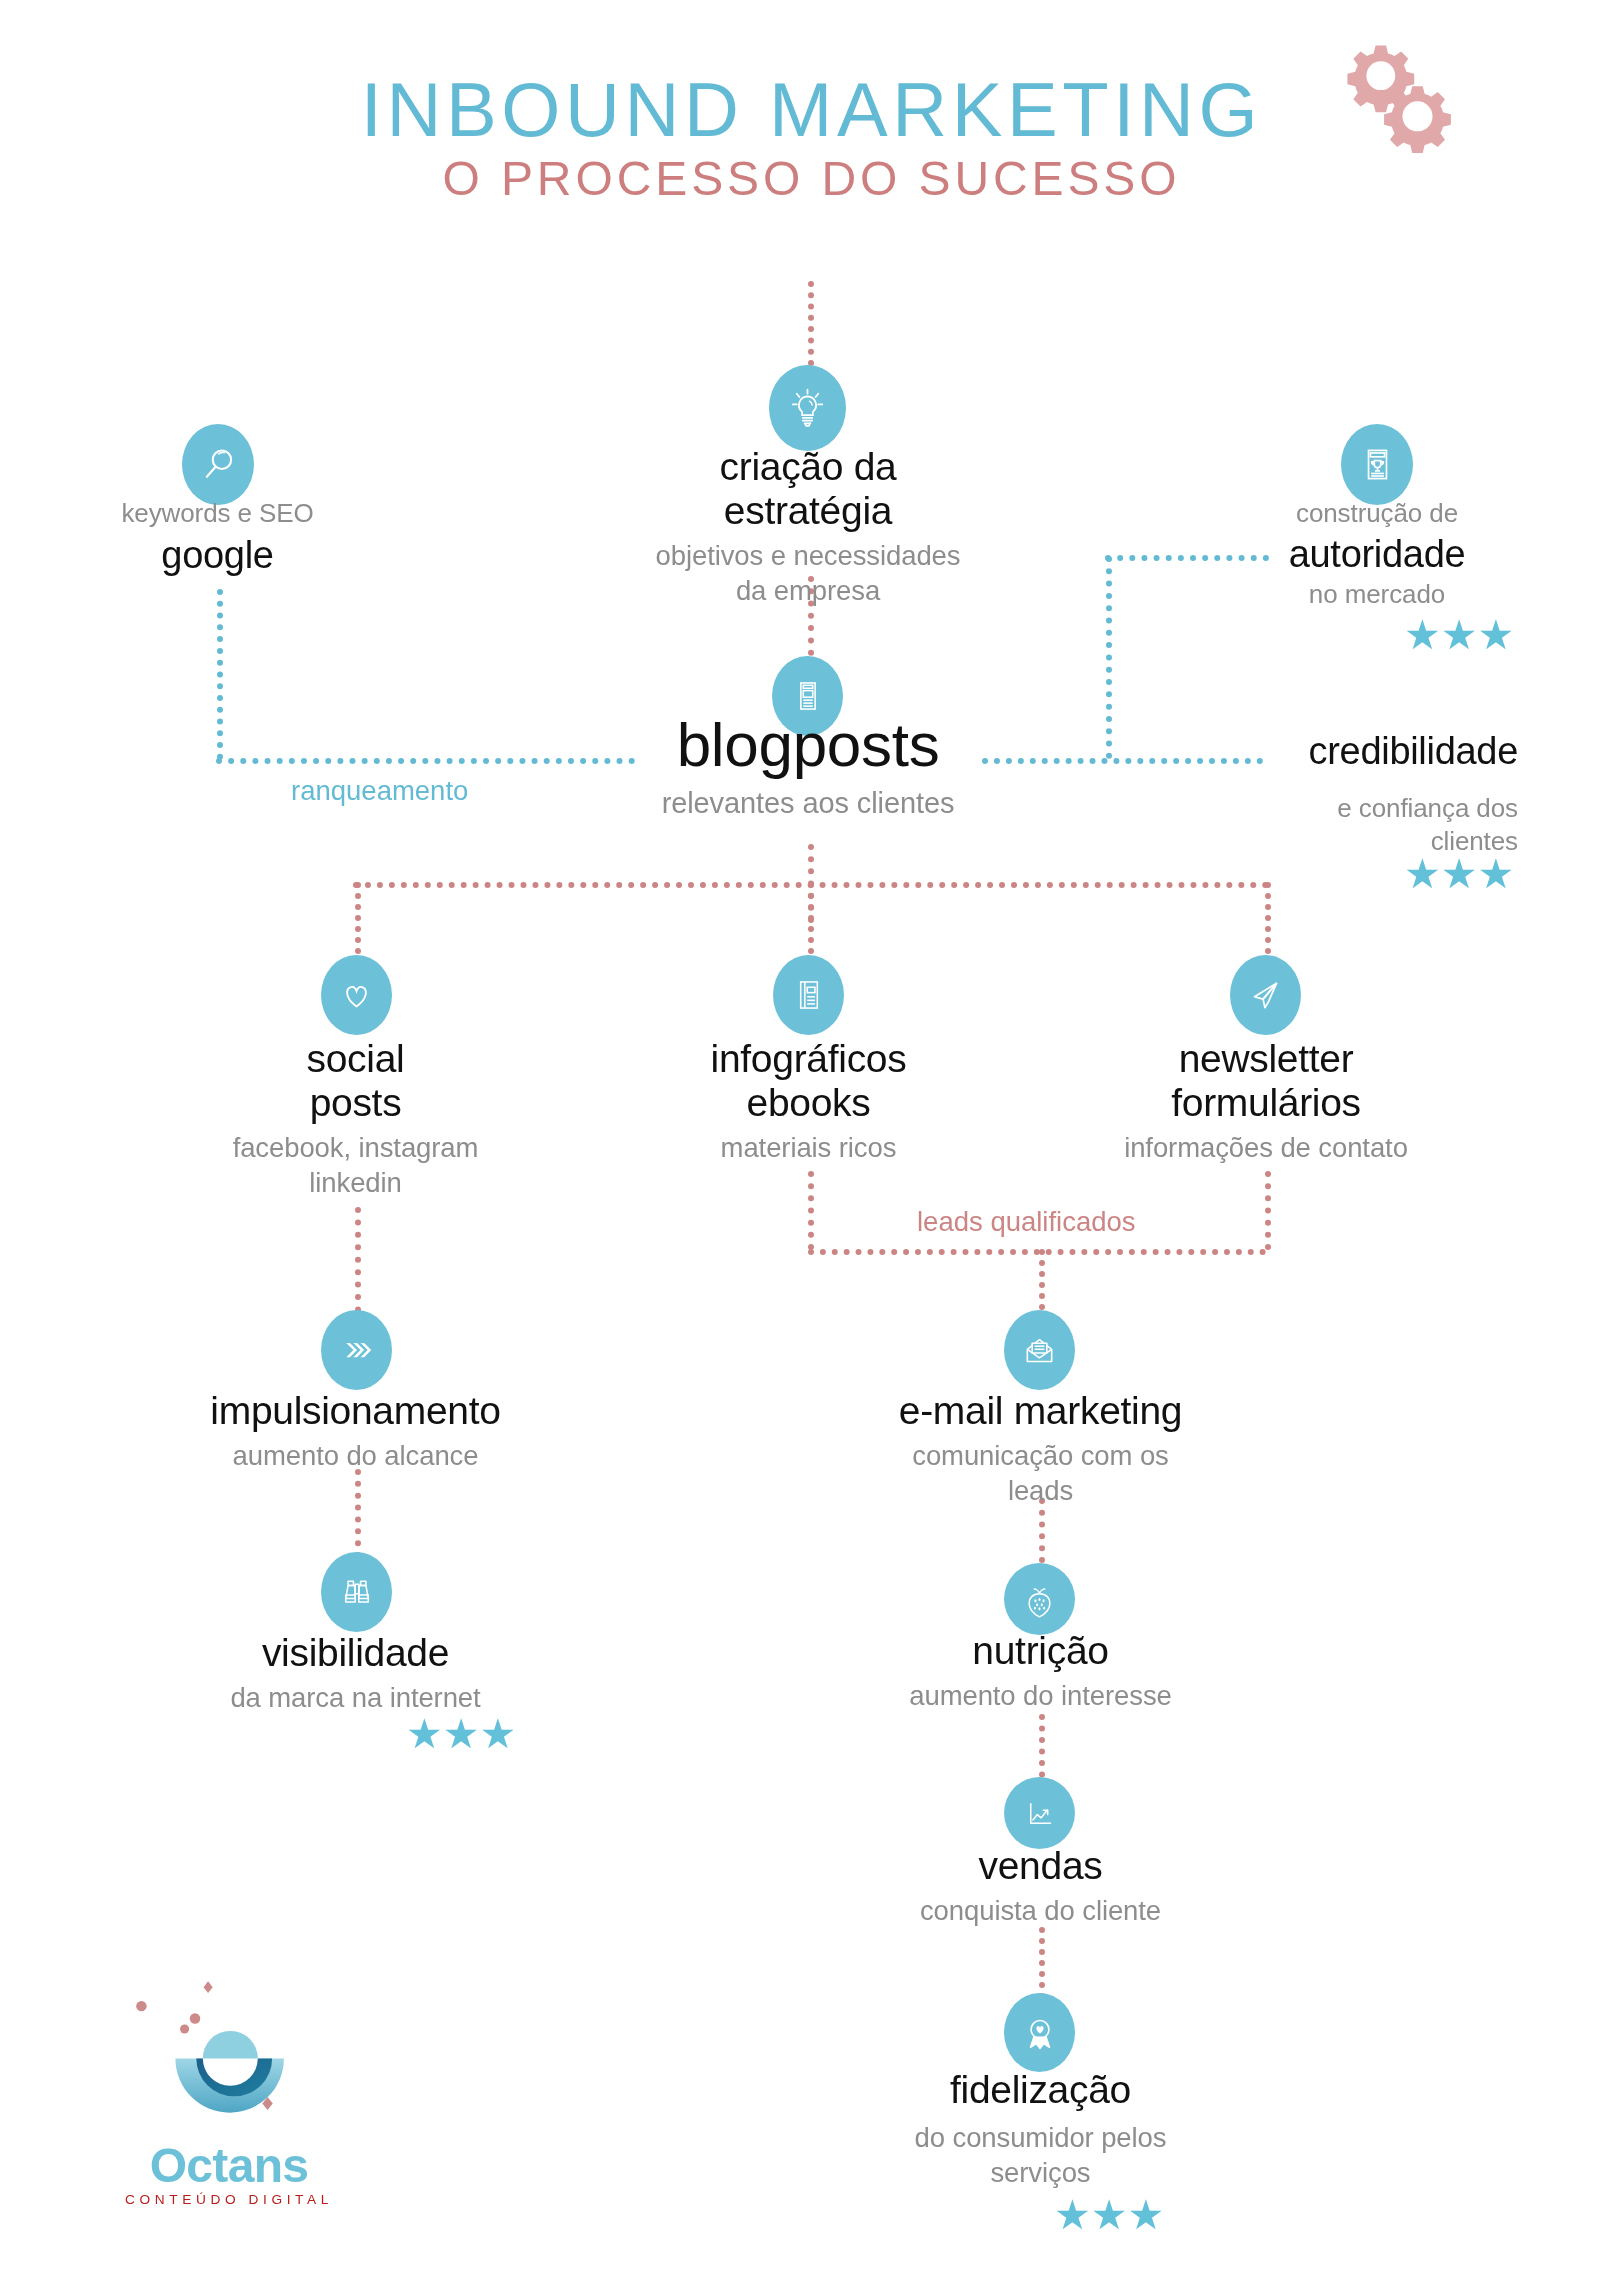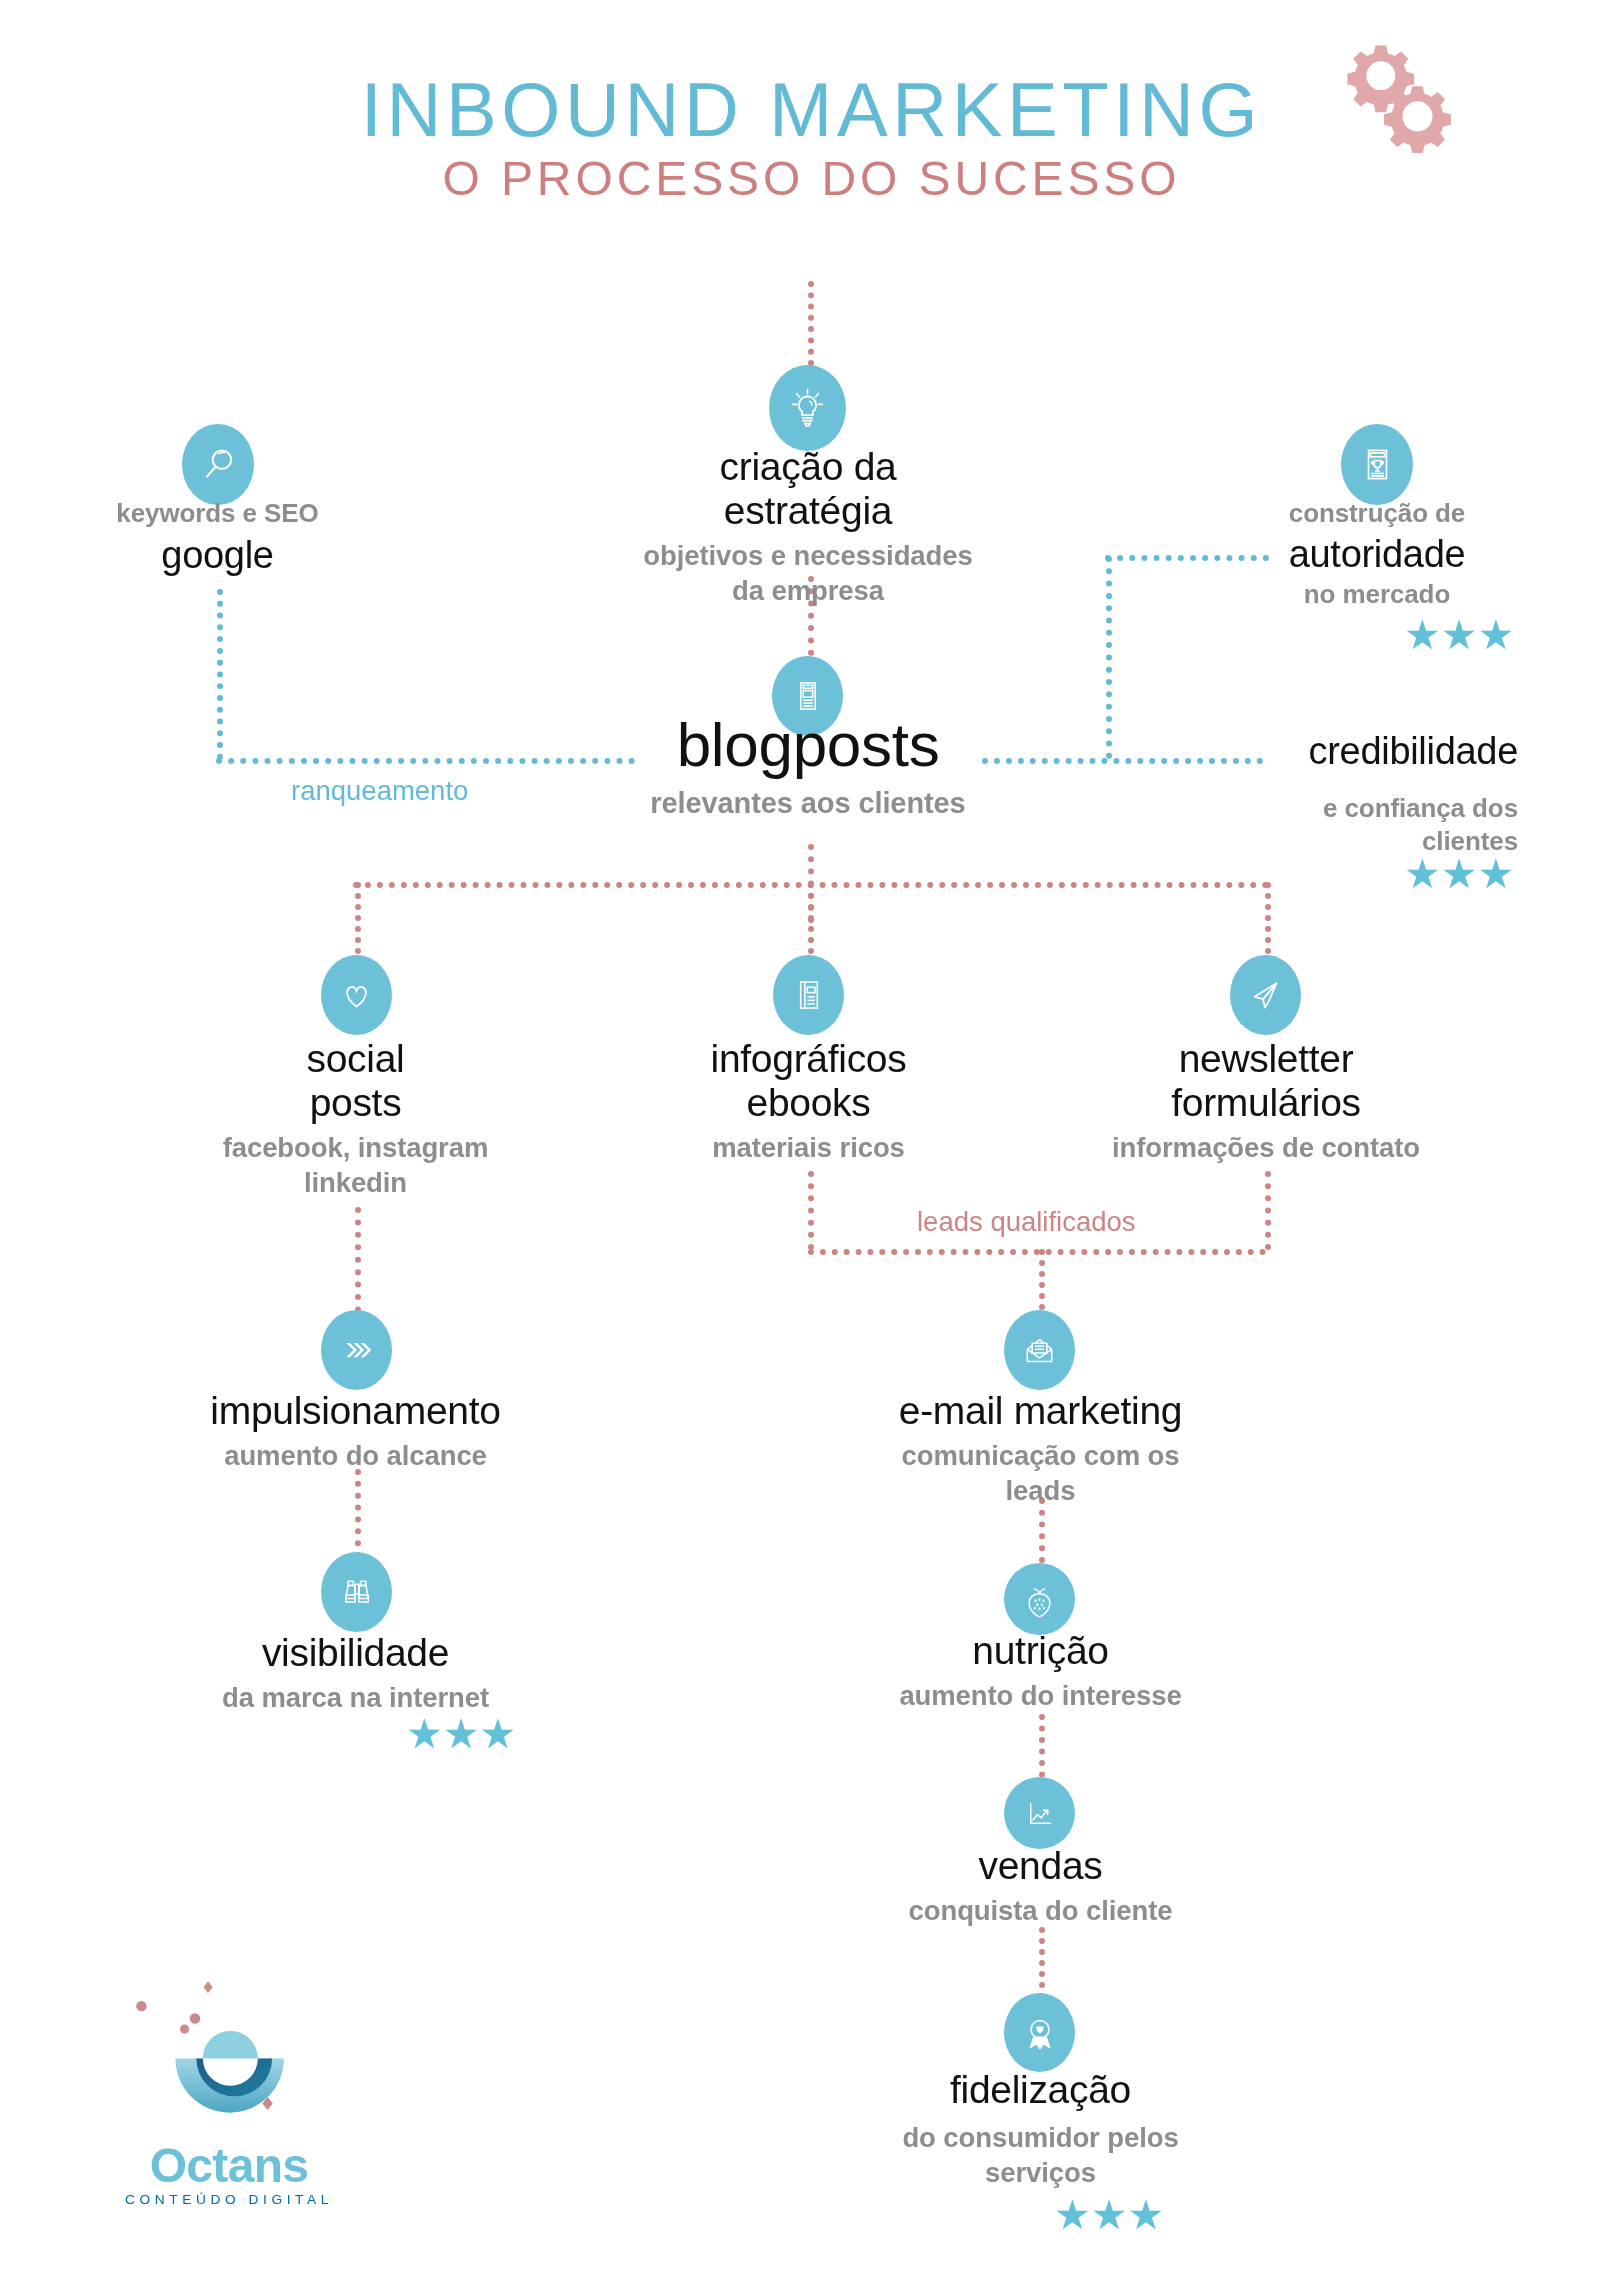--- a/index.html
+++ b/index.html
@@ -24,21 +24,21 @@
   .gears{position:absolute;top:39px;left:1335px;width:144px;height:131px;}
 
   
   .node{position:absolute;text-align:center;}
   .n-title{
     font-family:"Liberation Sans", sans-serif;
     color:#111;font-weight:400;line-height:1.12;letter-spacing:-0.3px;
   }
   .n-sub{
     font-family:"Liberation Sans", sans-serif;
-    color:#8d8d8d;font-weight:700;line-height:1.28;letter-spacing:-0.1px;
+    color:#8d8d8d;font-weight:400;line-height:1.28;letter-spacing:-0.1px;
   }
   .s36 .n-title{font-size:34px;}
   .s36 .n-sub{font-size:26px;}
   .s44 .n-title{font-size:39px;}
   .s44 .n-sub{font-size:27.5px;}
   .big .n-title{font-size:60px;}
   .big .n-sub{font-size:29px;}
 
   
   .bub{
@@ -61,21 +61,21 @@
   .lbl.pink-t{color:#cc8585;}
 
   
   .logo{position:absolute;left:98px;top:1963px;width:262px;height:262px;}
   .logo-word{
     position:absolute;left:0;top:175px;width:262px;text-align:center;
     font-family:"Liberation Sans", sans-serif;font-size:48px;color:#6cc1d8;font-weight:700;letter-spacing:-0.7px;
   }
   .logo-tag{
     position:absolute;left:0;top:229px;width:262px;text-align:center;
-    font-family:"Liberation Sans", sans-serif;font-size:13.7px;color:#0369a1;letter-spacing:4.6px;
+    font-family:"Liberation Sans", sans-serif;font-size:13.7px;color:#b91c1c;letter-spacing:4.6px;
   }
 </style>
 </head>
 <body>
 
 <div class="stage">
 
   <div class="title-wrap">
     <div class="title-main">INBOUND MARKETING</div>
     <div class="title-sub">O PROCESSO DO SUCESSO</div>

